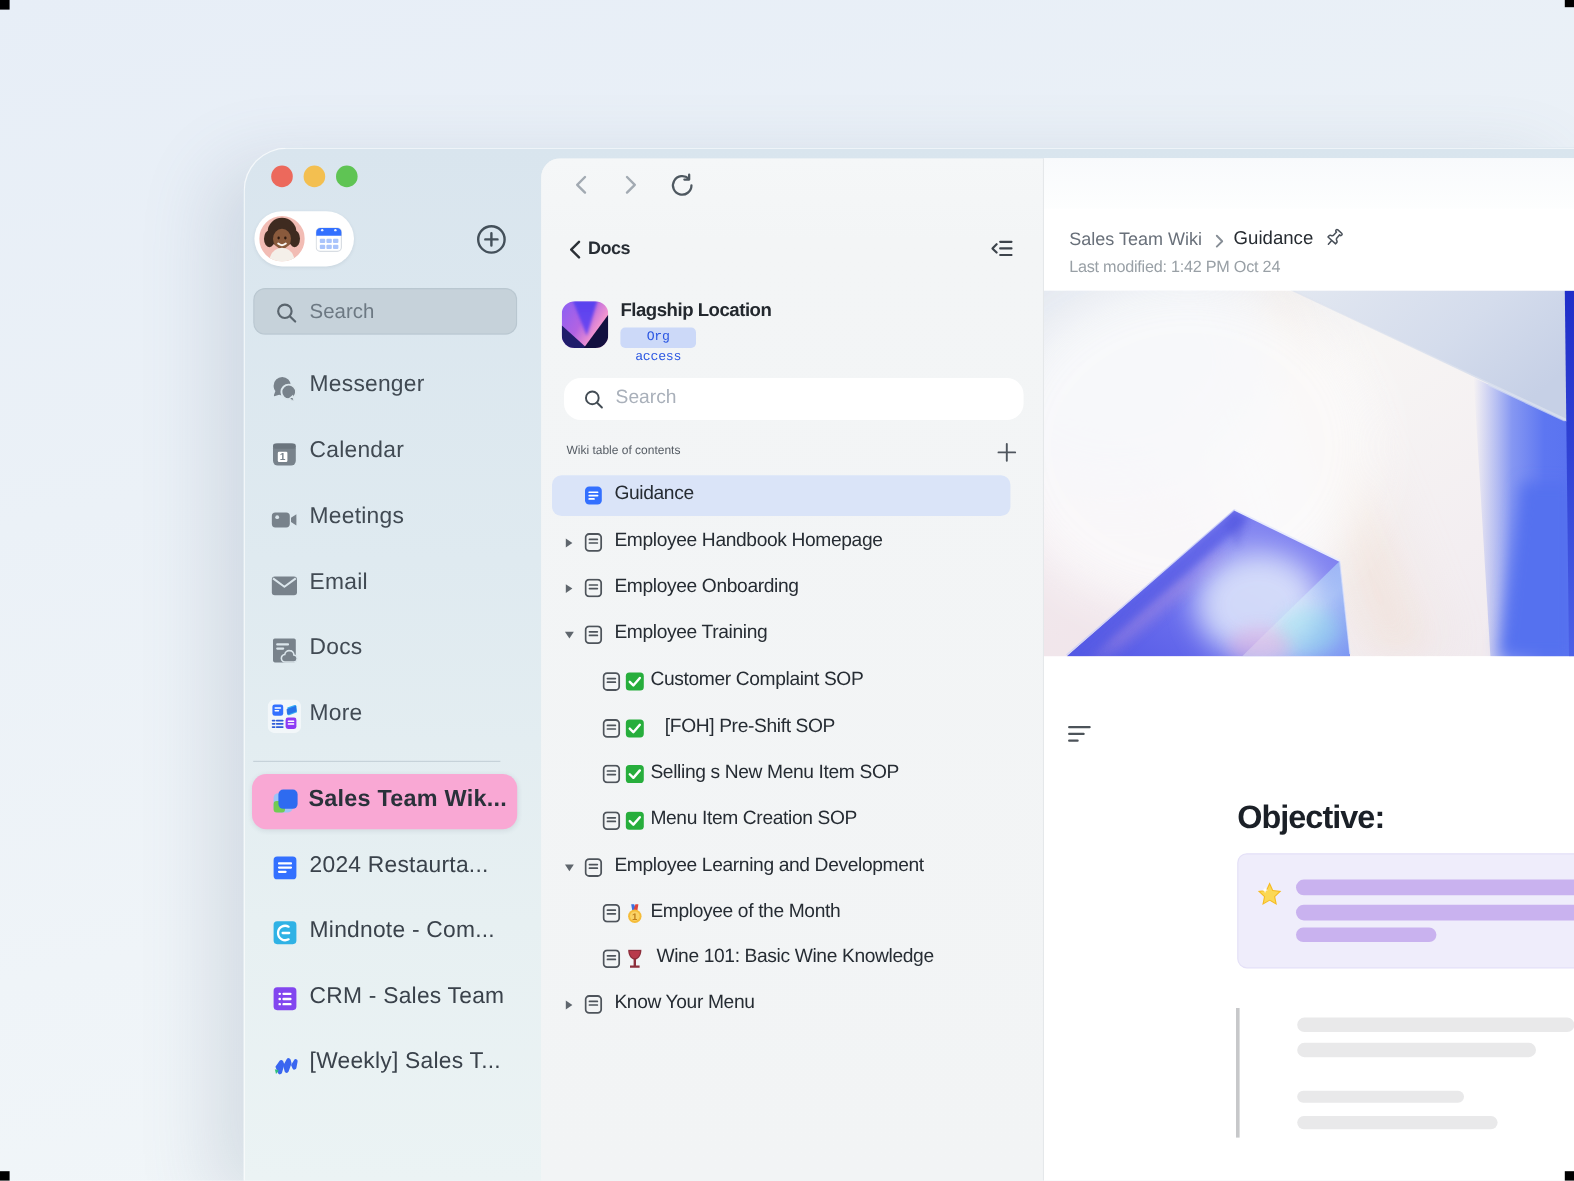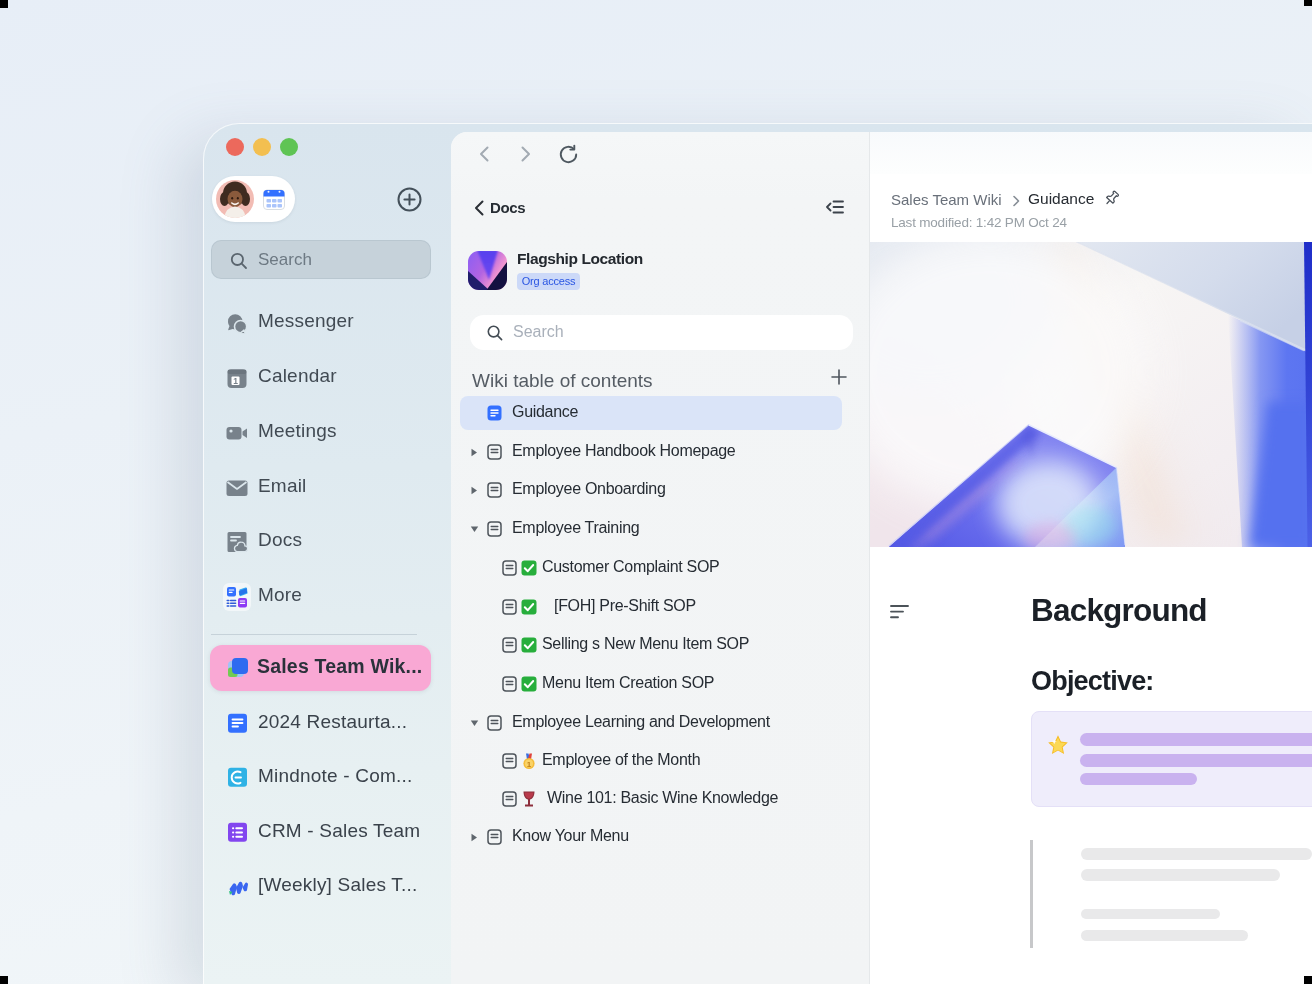--- a/index.html
+++ b/index.html
@@ -50,24 +50,24 @@
     background:linear-gradient(180deg,#f5f7f8 0%,#f3f5f6 8%,#f2f4f5 100%); border-radius:16px 0 0 0; }
   #rightcol { position:absolute; left:419px; top:0; width:442px; height:852px; background:#fff; }
   #rc-topstrip { position:absolute; left:0; top:0; width:442px; height:42px; background:linear-gradient(180deg,#f8fafc,#fdfefe); }
 
   
   .navicon { position:absolute; top:13px; }
   #docs-hdr { position:absolute; left:21px; top:66px; height:20px; }
   #docs-hdr .t { position:absolute; left:18px; top:1px; font-size:15px; font-weight:700; letter-spacing:-.4px; color:#272d34; }
   #flag-icon { position:absolute; left:17px; top:119px; width:39px; height:39px; border-radius:11px; overflow:hidden; }
   #flag-title { position:absolute; left:66px; top:118px; font-size:15.5px; font-weight:700; letter-spacing:-.4px; color:#23282e; }
-  #flag-badge { position:absolute; left:66px; top:141px; width:63px; height:17px; border-radius:4px; background:#ccd9f8; color:#2a56e2; font-size:11px; font-weight:400; text-align:center; line-height:17px; letter-spacing:-.2px; }
+  #flag-badge { position:absolute; left:66px; top:141px; width:63px; height:17px; border-radius:4px; background:#ccd9f8; color:#2a56e2; font-size:11px; font-weight:400; text-align:center; line-height:17px; letter-spacing:-.2px;font-family:Liberation Mono, monospace; }
   #mid-search { position:absolute; left:19px; top:183px; width:383px; height:35px; border-radius:14px; background:#fff; }
   #mid-search .txt { position:absolute; left:43px; top:8px; font-size:16px; color:#a9b0ba; }
-  #wikihdr { position:absolute; left:21px; top:238px; font-size:19px; color:#555c64; letter-spacing:0; }
+  #wikihdr { position:absolute; left:21px; top:238px; font-size:10px; color:#555c64; letter-spacing:0; }
 
   .trow { position:absolute; left:0; width:419px; height:34px; }
   .trow .tri { position:absolute; left:19px; top:13px; }
   .trow .dico { position:absolute; top:9px; }
   .trow .ttxt { position:absolute; left:61px; top:7px; font-size:16px; letter-spacing:-.3px; color:#262c33; white-space:nowrap; }
   .trow .emo { position:absolute; top:9px; }
 
   #selGuidance { position:absolute; left:9px; top:0px; width:382px; height:34px; border-radius:8px; background:#dae4f8; }
 
   
@@ -539,21 +539,20 @@
           <path d="M246.5 225.4 L255 303" stroke="#dde6fc" stroke-width="1.2" fill="none" opacity=".7"></path>
           </g>
         </svg>
       </div>
 
       <svg id="outline-ico" width="20" height="16" viewBox="0 0 20 16">
         <path d="M1 2 H18" stroke="#4c5359" stroke-width="1.9" stroke-linecap="round"></path>
         <path d="M1 7.6 H13" stroke="#4c5359" stroke-width="1.9" stroke-linecap="round"></path>
         <path d="M1 13.2 H8" stroke="#4c5359" stroke-width="1.9" stroke-linecap="round"></path>
       </svg>
-      <div id="h-bg">Background</div>
       <div id="h-obj">Objective:</div>
 
       <div id="callout">
         <svg class="abs" style="left:15px;top:22px;" width="22" height="22" viewBox="0 0 22 22">
           <path d="M11 1.2 L13.9 7.6 L20.8 8.4 L15.7 13.2 L17.1 20.1 L11 16.6 L4.9 20.1 L6.3 13.2 L1.2 8.4 L8.1 7.6 Z" fill="#f6bb23"></path>
           <path d="M11 3.4 L13.3 8.5 L18.8 9.1 L14.7 13 L15.8 18.5 L11 15.7 L6.2 18.5 L7.3 13 L3.2 9.1 L8.7 8.5 Z" fill="#fbd855"></path>
           <path d="M7.2 5.2 l.7 1.8 l1.8 .7 l-1.8 .7 l-.7 1.8 l-.7 -1.8 l-1.8 -.7 l1.8 -.7 Z" fill="#fff" opacity=".95"></path>
         </svg>
         <div class="pbar" style="left:48px;top:20.5px;width:242px;"></div>
         <div class="pbar" style="left:48px;top:41.5px;width:242px;"></div>

